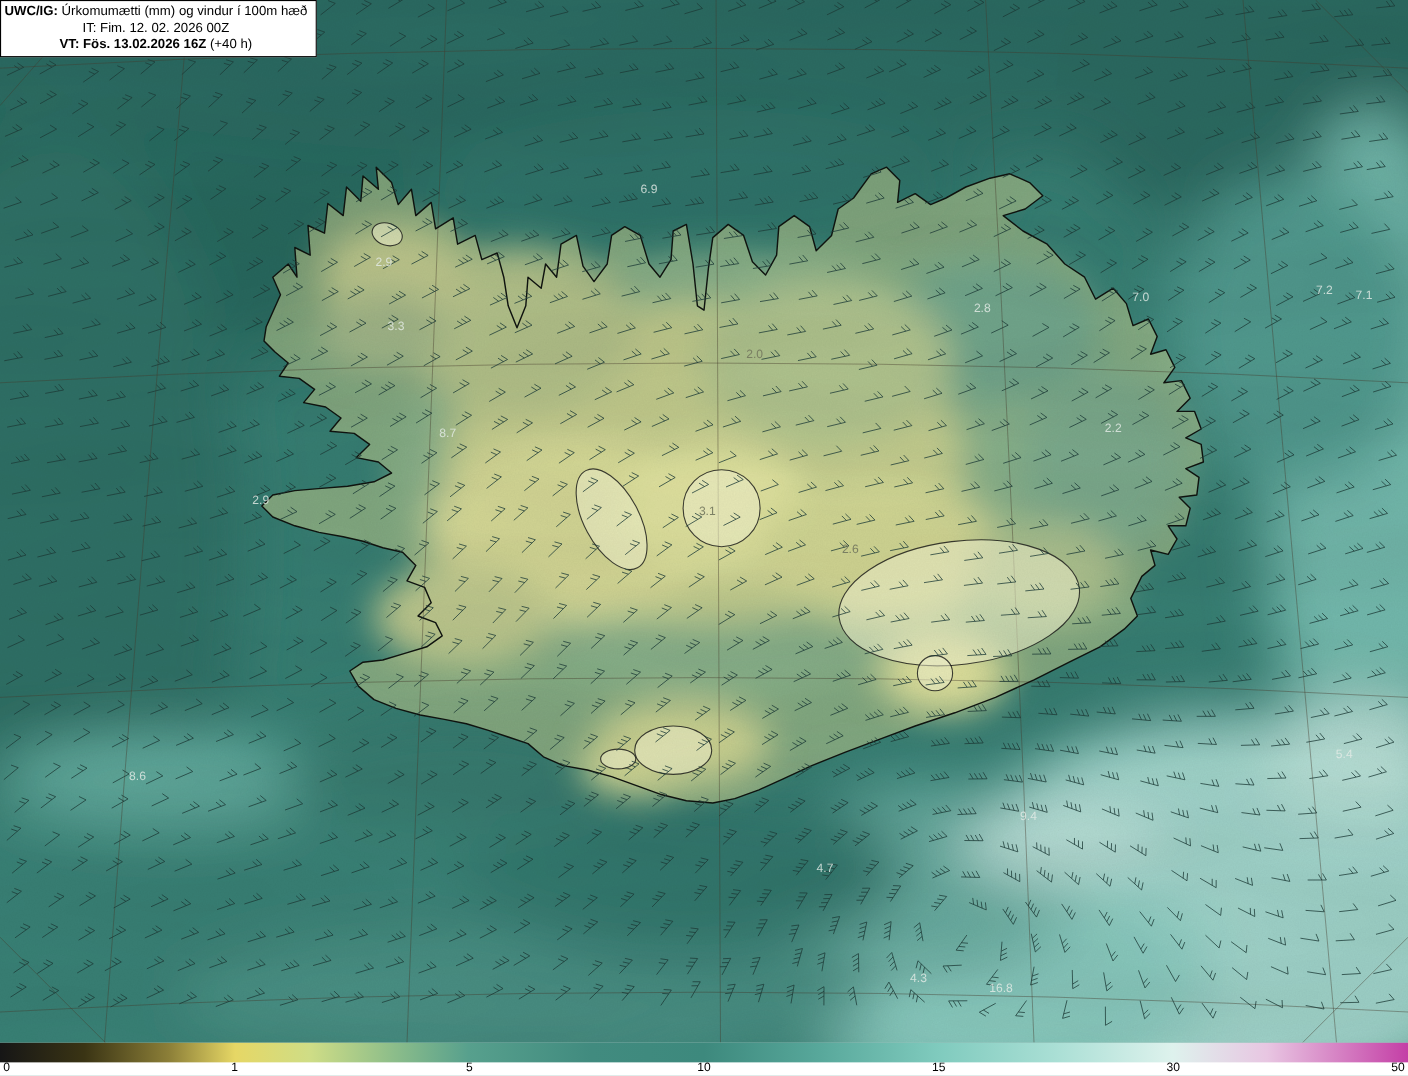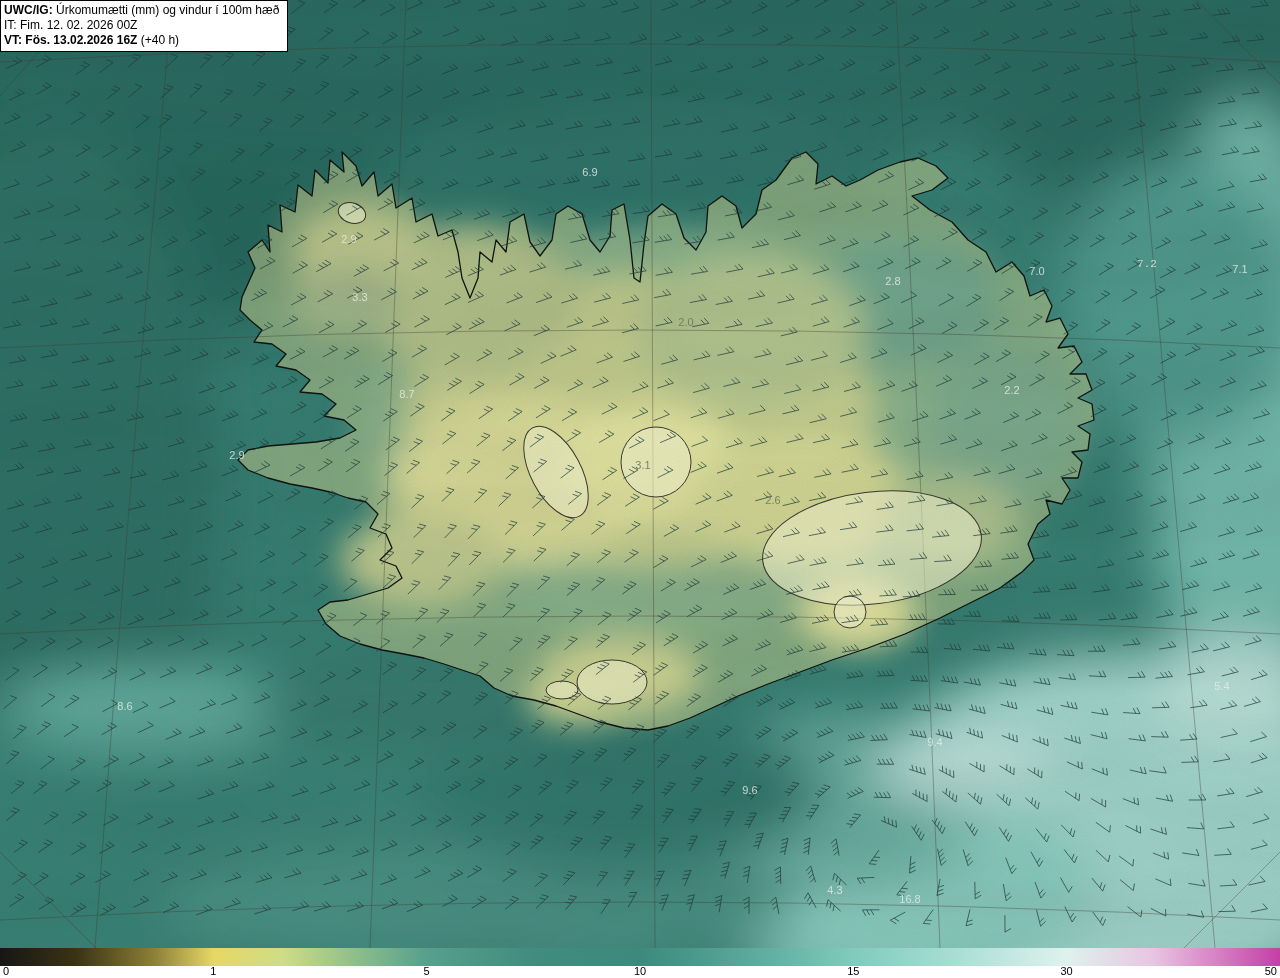--- a/index.html
+++ b/index.html
@@ -9,21 +9,21 @@
 
   .map-area { position:absolute; left:0; top:0; width:1280px; height:948px; overflow:hidden; }
   .map-area svg { display:block; }
 
   .labels { position:absolute; left:0; top:0; width:1116px; height:948px; pointer-events:none; }
   .clabel { position:absolute; font-size:11px; transform:translate(-50%,-50%); white-space:nowrap; }
   .clabel.light { color:rgba(228,236,231,0.82); }
   .clabel.dark  { color:rgba(118,122,96,0.95); }
 
   .titlebox { position:absolute; left:0; top:0; background:#ffffff; border:1px solid #000;
-              padding:2px 8px 3px 3px; font-size:12px; line-height:15px; color:#000; }
+              padding:2px 8px 3px 3px; font-size:12px; line-height:15px; color:#000;text-align:center; }
   .titlebox b { font-weight:bold; }
 
   .colorbar { position:absolute; left:0; bottom:0; width:1280px; height:30px; background:#ffffff; }
   #cb-bar { width:100%; height:18px; }
   #cb-ticks { position:relative; width:100%; height:12px; background:#ffffff;
               font-size:11px; color:#000; }
   .cbtick { position:absolute; top:-1px; }
 </style>
 </head>
 <body>
@@ -126,31 +126,31 @@
         </g>
     </svg>
 
     <div class="labels" id="contour-labels">
         <span class="clabel light" style="left: 590px; top: 172px;">6.9</span>
         <span class="clabel light" style="left: 349px; top: 239px;">2.9</span>
         <span class="clabel light" style="left: 360px; top: 297px;">3.3</span>
         <span class="clabel light" style="left: 893px; top: 281px;">2.8</span>
         <span class="clabel dark" style="left: 686px; top: 322px;">2.0</span>
         <span class="clabel light" style="left: 1037px; top: 271px;">7.0</span>
-        <span class="clabel light" style="left: 1147px; top: 264px; font-family: Liberation Mono, monospace;">7.2</span>
+        <span class="clabel light" style="left: 1204px; top: 264px;">7.2</span>
         <span class="clabel light" style="left: 1240px; top: 269px;">7.1</span>
         <span class="clabel light" style="left: 407px; top: 394px;">8.7</span>
         <span class="clabel light" style="left: 1012px; top: 390px;">2.2</span>
         <span class="clabel light" style="left: 237px; top: 455px;">2.9</span>
         <span class="clabel dark" style="left: 643px; top: 465px;">3.1</span>
         <span class="clabel dark" style="left: 773px; top: 500px;">2.6</span>
         <span class="clabel light" style="left: 125px; top: 706px;">8.6</span>
         <span class="clabel light" style="left: 1222px; top: 686px;">5.4</span>
         <span class="clabel light" style="left: 935px; top: 742px;">9.4</span>
-        <span class="clabel light" style="left: 750px; top: 790px;">9.6</span>
+        <span class="clabel light" style="left: 750px; top: 790px;">4.7</span>
         <span class="clabel light" style="left: 835px; top: 890px;">4.3</span>
         <span class="clabel light" style="left: 910px; top: 899px;">16.8</span>
       </div>
   </div>
 
   <div class="titlebox">
     <div><b>UWC/IG:</b><span> Úrkomumætti (mm) og vindur í 100m hæð</span></div>
     <div>IT: Fim. 12. 02. 2026 00Z</div>
     <div><b>VT: Fös. 13.02.2026 16Z</b><span> (+40 h)</span></div>
   </div>

